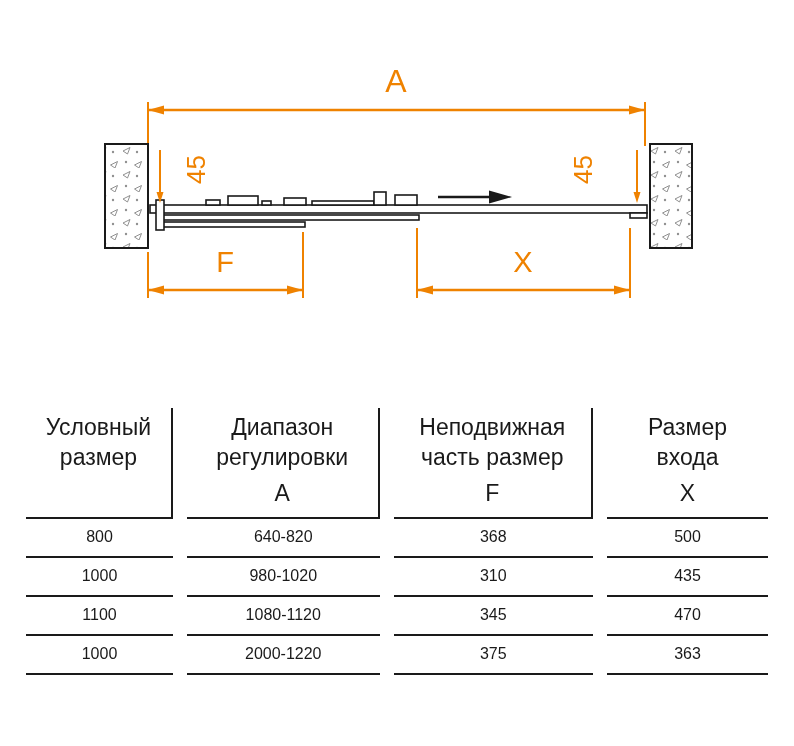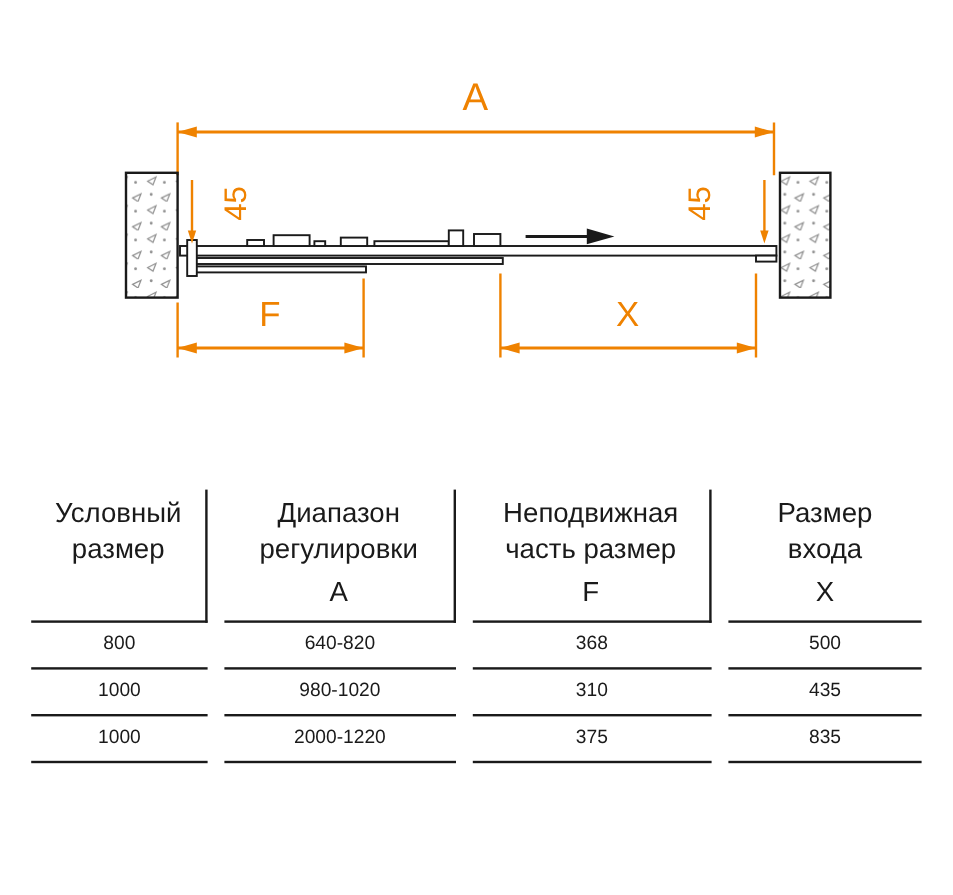--- a/index.html
+++ b/index.html
@@ -170,21 +170,27 @@
         <td>368</td>
         <td>500</td>
       </tr>
       <tr>
         <td>1000</td>
         <td>980-1020</td>
         <td>310</td>
         <td>435</td>
       </tr>
       <tr>
+        <td>1100</td>
+        <td>1080-1120</td>
+        <td>345</td>
+        <td>470</td>
+      </tr>
+      <tr>
         <td>1000</td>
         <td>2000-1220</td>
         <td>375</td>
-        <td>835</td>
+        <td>363</td>
       </tr>
     </tbody>
   </table>
 
 </div>
 
 </body></html>

